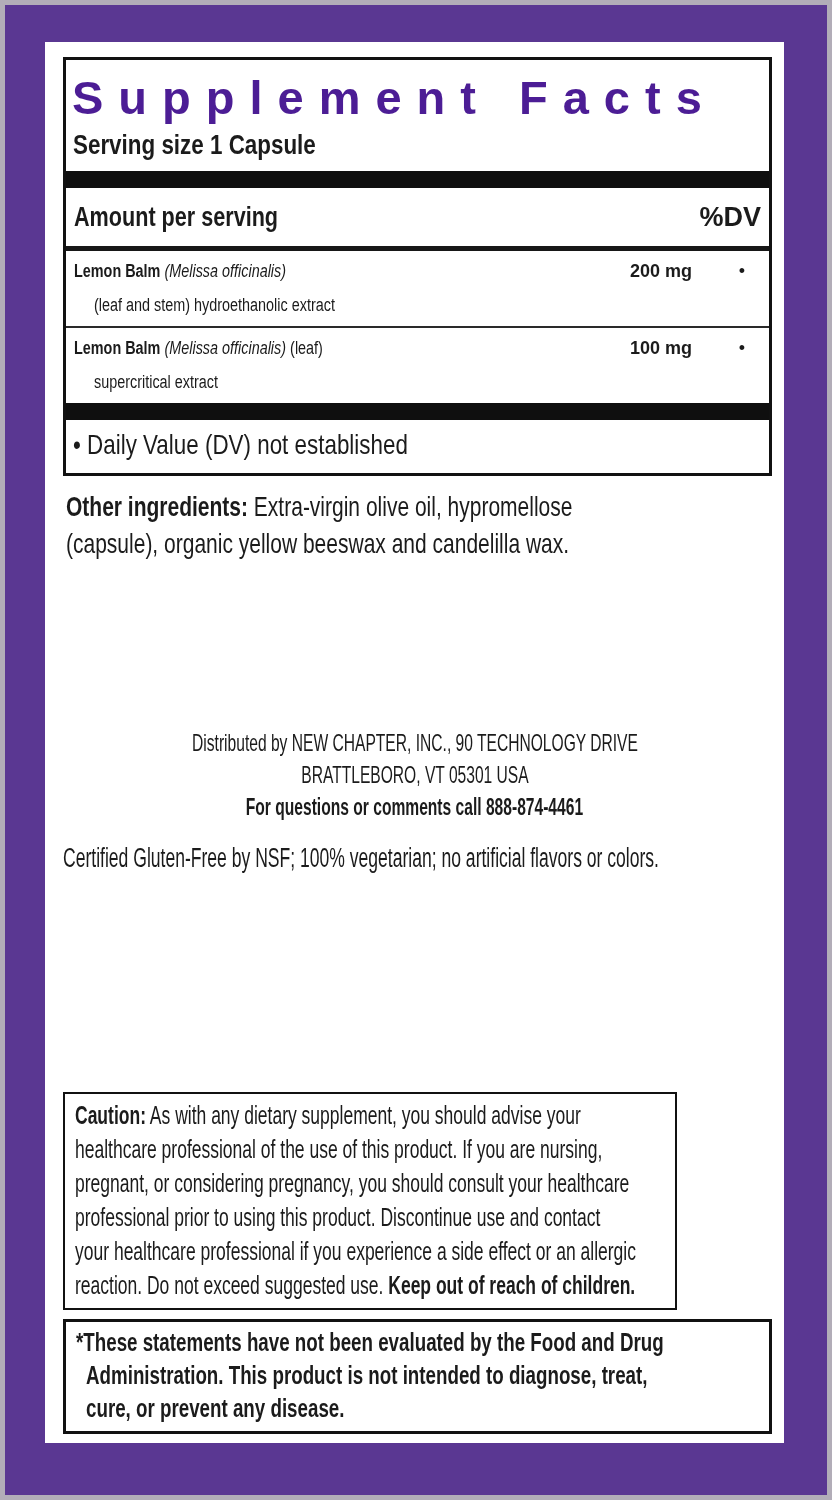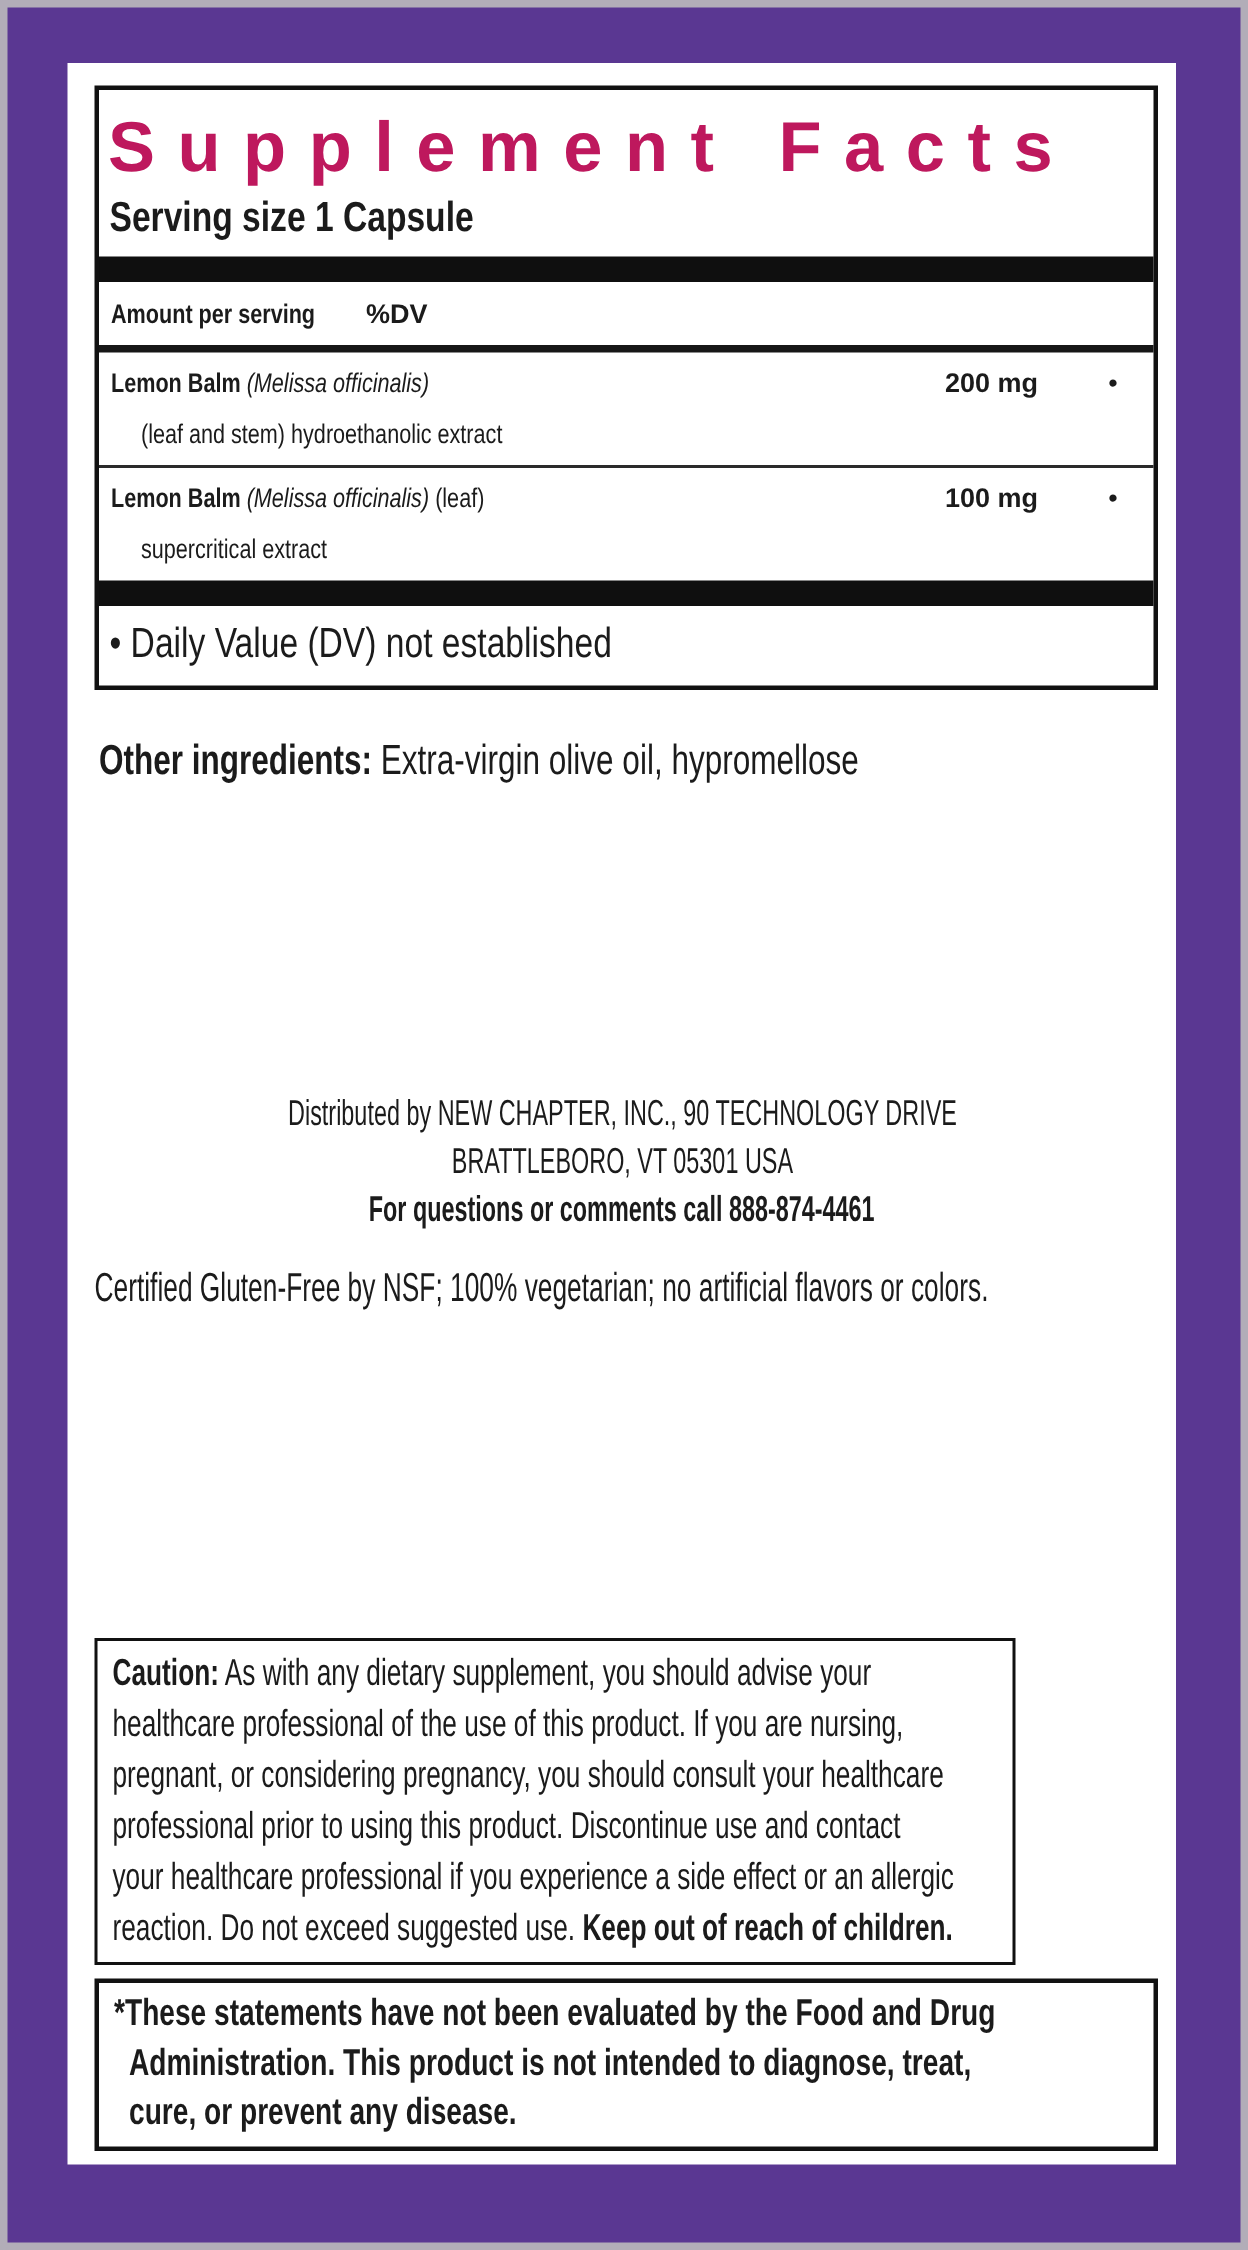--- a/index.html
+++ b/index.html
@@ -31,28 +31,28 @@
   
   .sf-box {
     position:absolute; left:18px; top:15px; width:709px;
     border:3px solid #111;
     background:#fff;
   }
   .sf-title {
     margin:9px 0 0 6px;
     font-size:47px; line-height:57px;
     font-weight:bold; letter-spacing:15px;
-    white-space:nowrap; color:#be185d;
+    white-space:nowrap; color:#4c1d95;
   }
   .sf-serving { margin:2px 0 0 7px; font-size:28px; line-height:34px; font-weight:bold; }
   .bar { height:17px; background:#0f0f0f; }
   .bar-top { margin-top:9px; }
   .sf-colhead {
-    display:flex; justify-content:flex-start; align-items:center;
-    height:42px; padding:0 8px; font-size:18px;
+    display:flex; justify-content:space-between; align-items:center;
+    height:58px; padding:0 8px; font-size:27px;
   }
   .rule5 { height:5px; background:#171717; }
   .rule2 { height:2px; background:#2a2a2a; }
   .sf-row { position:relative; font-size:18px; }
   .sf-row .l1 { position:relative; padding:3px 120px 0 8px; line-height:34px; }
   .sf-row .l2 { padding:0 16px 4px 28px; line-height:34px; }
   .amt { position:absolute; right:77px; top:3px; font-weight:bold; line-height:34px; }
   .dvb { position:absolute; right:12px; top:3px; width:30px; text-align:center; line-height:34px; }
   .sf-foot { padding:8px 20px 11px 7px; font-size:28px; line-height:34px; }
 
@@ -119,20 +119,23 @@
       <div class="bar"></div>
       <div class="sf-foot">
         <span class="cx80"><span>•</span> <span>Daily Value (DV) not established</span></span>
       </div>
     </div>
 
     <div class="oi">
       <div class="ln">
         <span class="cx75"><b>Other ingredients:</b> <span>Extra-virgin olive oil, hypromellose</span></span>
       </div>
+      <div class="ln">
+        <span class="cx75">(capsule), organic yellow beeswax and candelilla wax.</span>
+      </div>
     </div>
 
     <div class="dist">
       <div class="ln"><span class="cxc65">Distributed by NEW CHAPTER, INC., 90 TECHNOLOGY DRIVE</span></div>
       <div class="ln"><span class="cxc65">BRATTLEBORO, VT 05301 USA</span></div>
       <div class="ln"><span class="cxc65 bold">For questions or comments call 888-874-4461</span></div>
     </div>
 
     <div class="cert">
       <span class="cx65">Certified Gluten-Free by NSF; 100% vegetarian; no artificial flavors or colors.</span>

